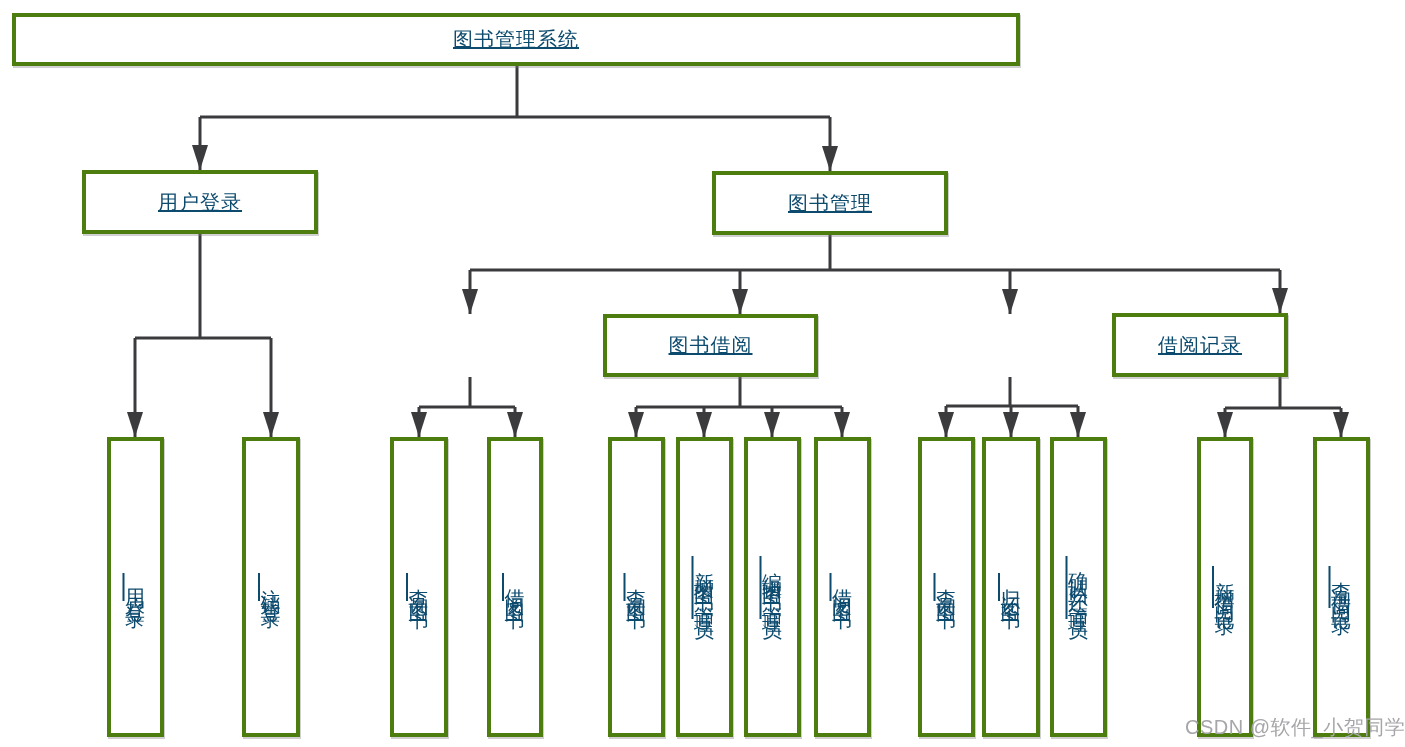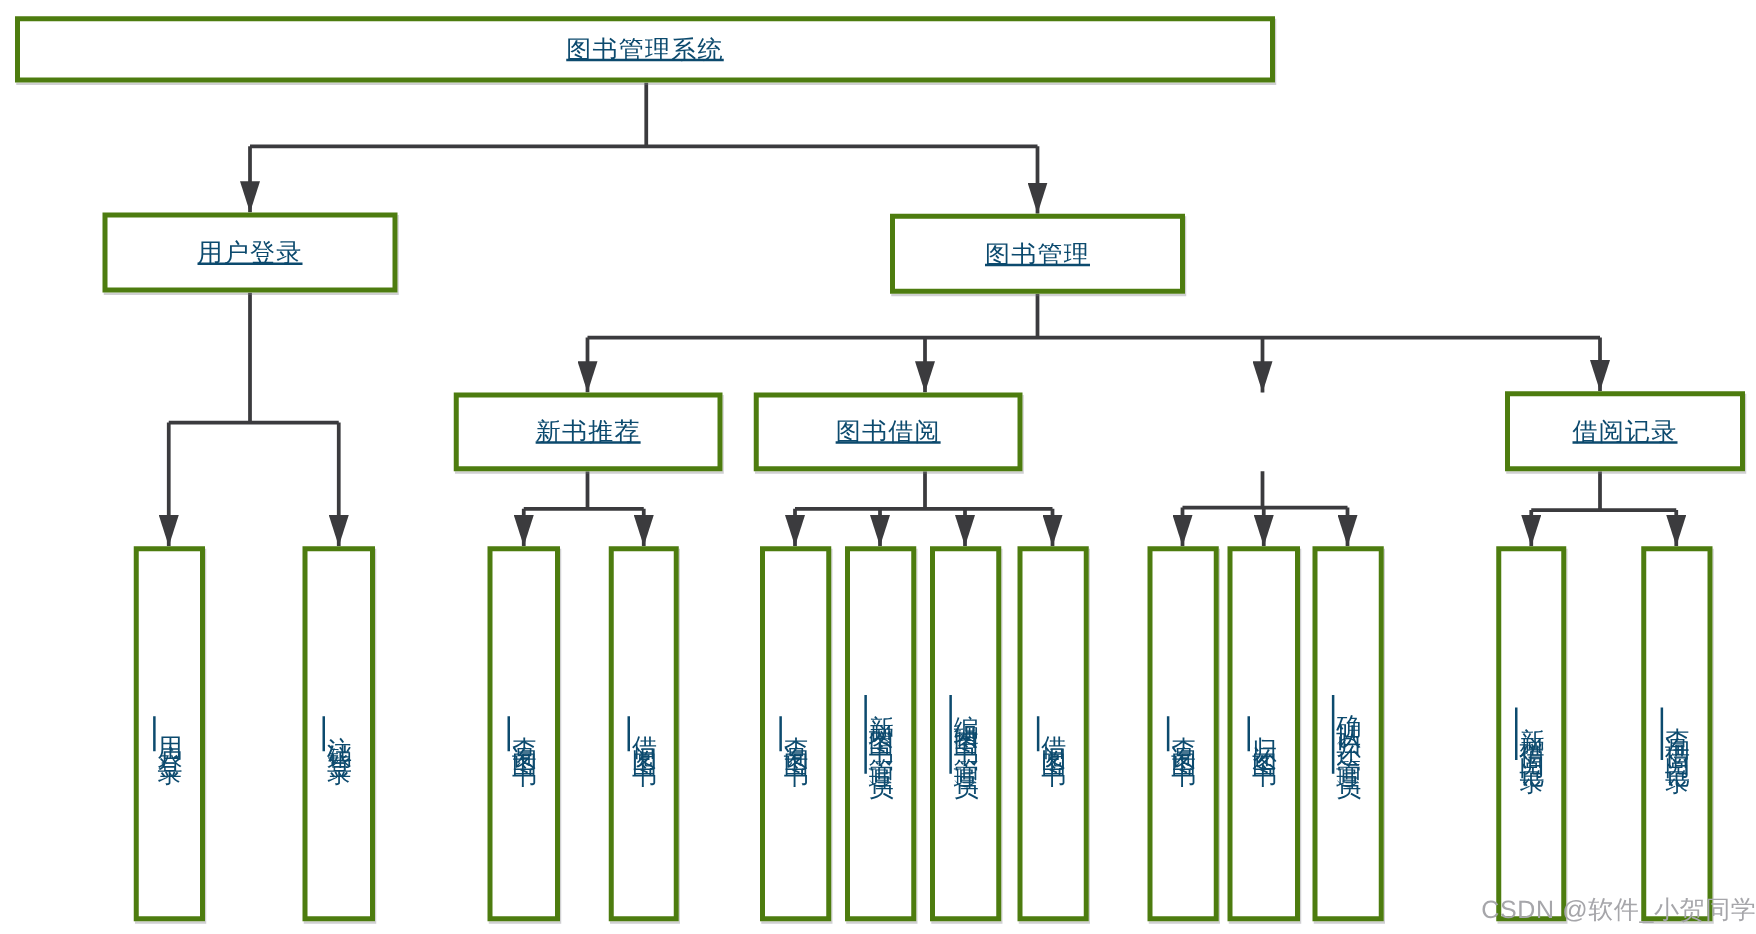--- a/index.html
+++ b/index.html
@@ -100,23 +100,22 @@
       <line x1="1225" y1="408" x2="1225" y2="437" marker-end="url(#arw)"></line>
       <line x1="1341" y1="408" x2="1341" y2="437" marker-end="url(#arw)"></line>
     </g>
   </svg>
 
   <div class="box" style="left:12px; top:13px; width:1008px; height:53px;">图书管理系统</div>
 
   <div class="box" style="left:82px; top:170px; width:236px; height:64px;">用户登录</div>
   <div class="box" style="left:712px; top:171px; width:236px; height:64px;">图书管理</div>
 
-  <div class="box" style="left:363px; top:314px; width:215px; height:63px;">新书推荐</div>
   <div class="box" style="left:603px; top:314px; width:215px; height:63px;">图书借阅</div>
-  <div class="box" style="left:1204px; top:313px; width:192px; height:64px;">借阅记录</div>
+  <div class="box" style="left:1112px; top:313px; width:176px; height:64px;">借阅记录</div>
 
   <div class="box leaf" style="left:107px; top:437px; width:57px; height:300px;">用户登录</div>
   <div class="box leaf" style="left:242px; top:437px; width:58px; height:300px;">注销登录</div>
 
   <div class="box leaf" style="left:390px; top:437px; width:58px; height:300px;">查询图书</div>
   <div class="box leaf" style="left:487px; top:437px; width:56px; height:300px;">借阅图书</div>
 
   <div class="box leaf" style="left:608px; top:437px; width:57px; height:300px;">查询图书</div>
   <div class="box leaf" style="left:676px; top:437px; width:57px; height:300px;">新增图书（管理员）</div>
   <div class="box leaf" style="left:744px; top:437px; width:57px; height:300px;">编辑图书（管理员）</div>

